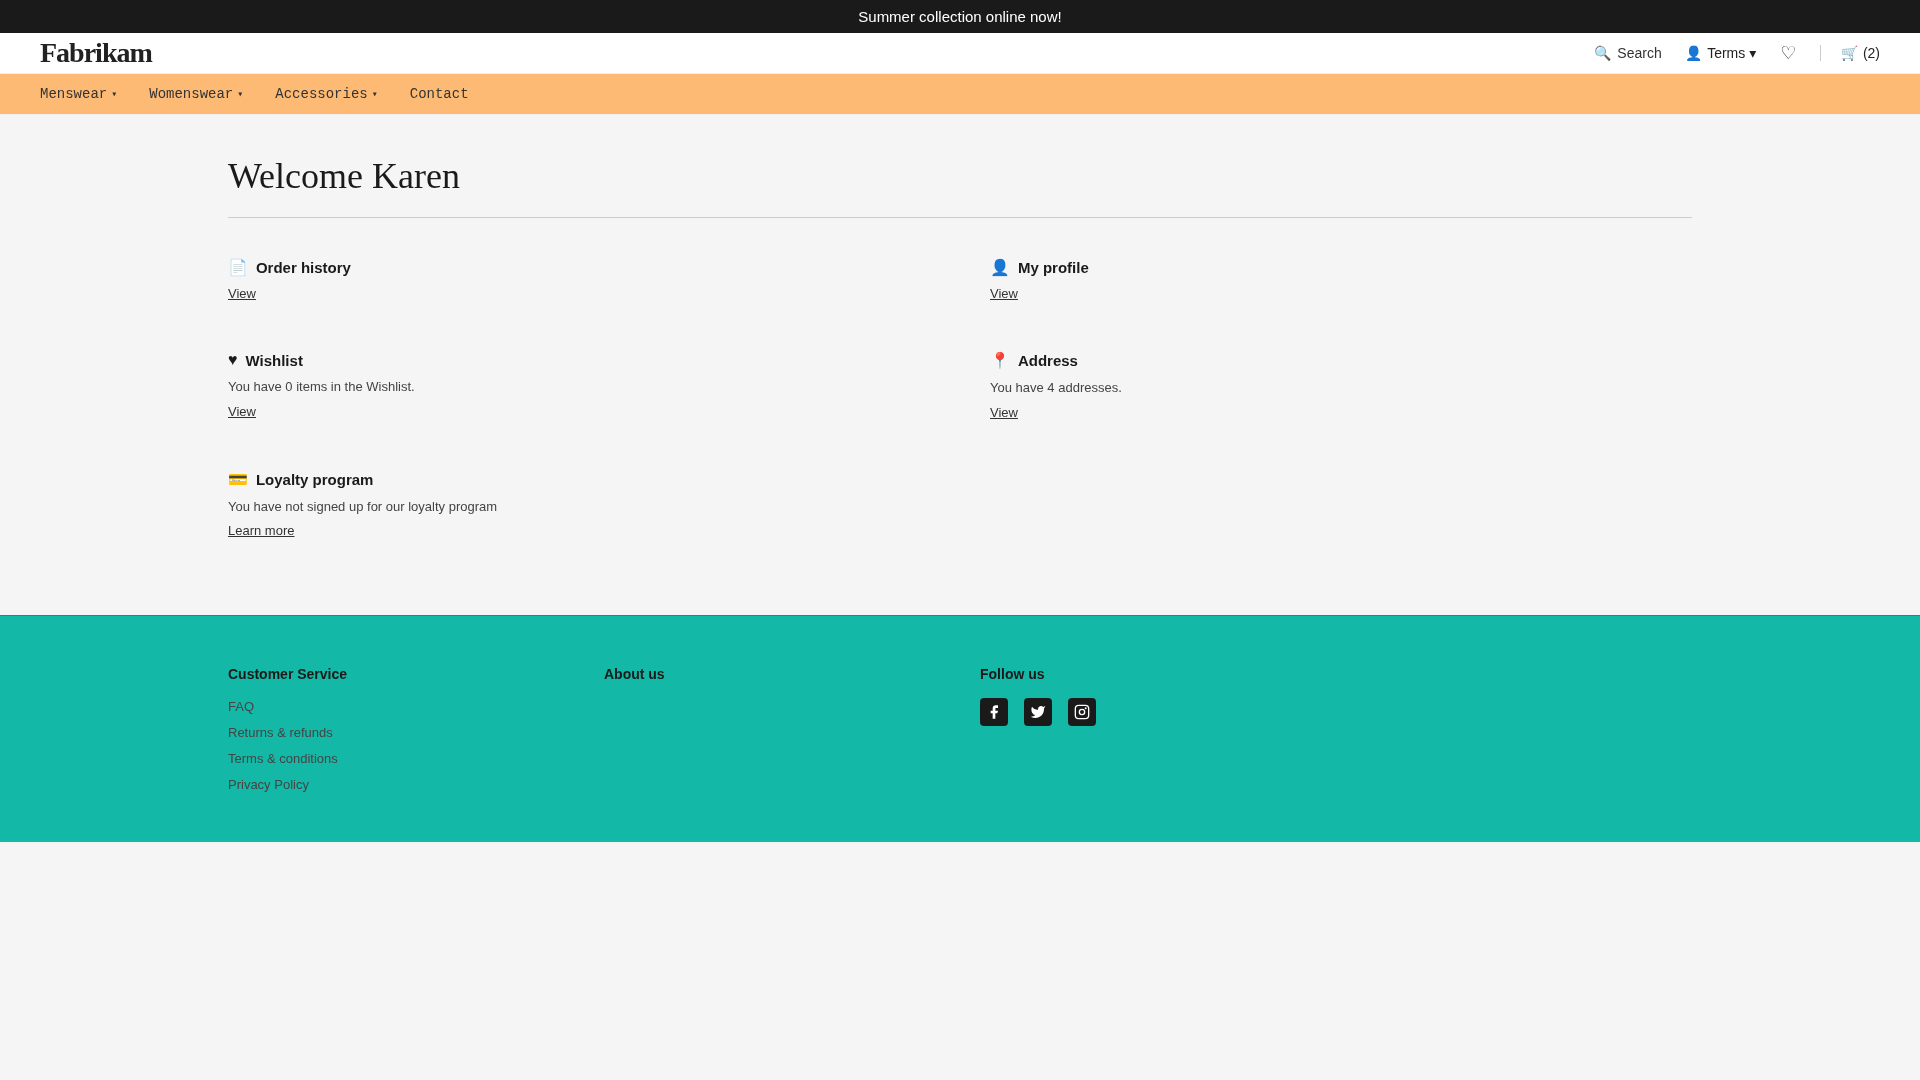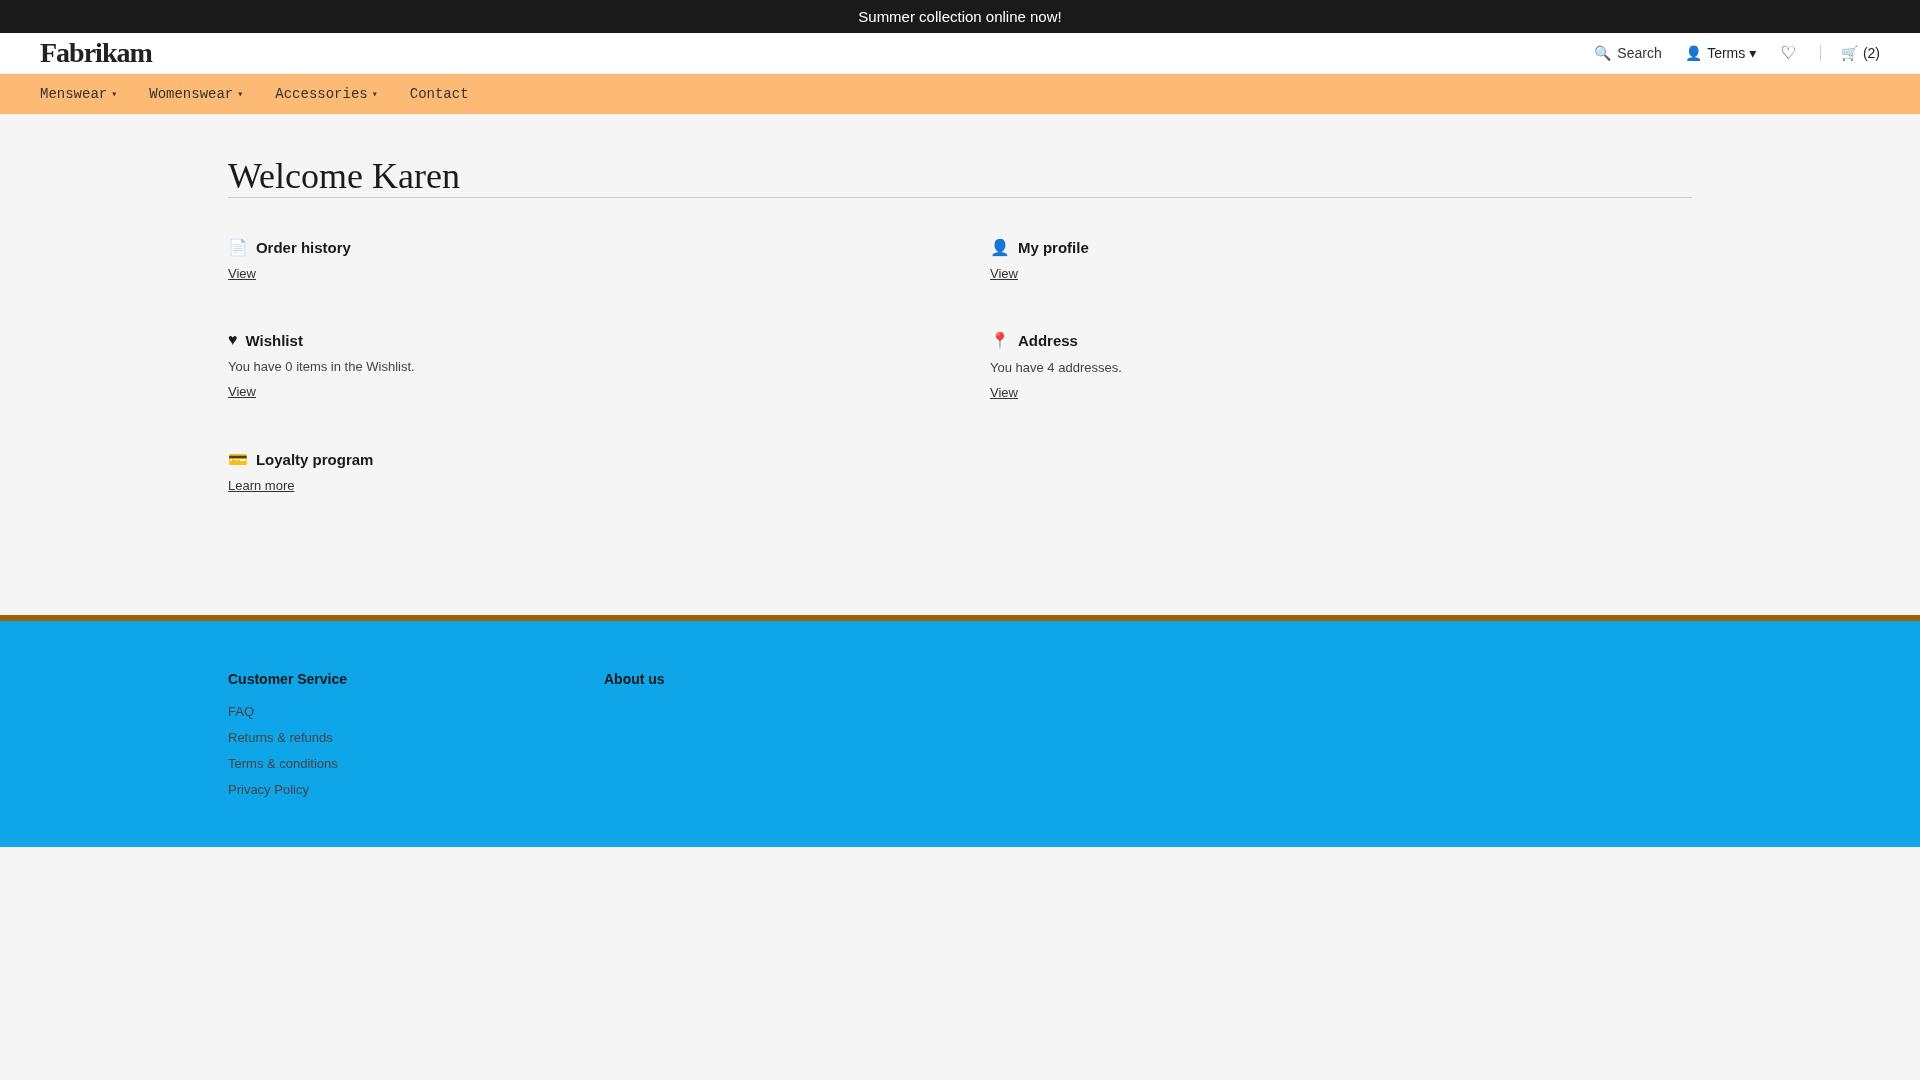--- a/index.html
+++ b/index.html
@@ -91,20 +91,21 @@
     
     .main-content {
       background: #f5f5f5;
       padding: 40px 228px;
       min-height: 500px;
     }
     .welcome-title {
       font-family: Georgia, serif;
       font-size: 36px;
       font-weight: normal;
+      margin-bottom: 20px;
       color: #1a1a1a;
     }
     .divider {
       border: none;
       border-top: 1px solid #ccc;
       margin-bottom: 40px;
     }
 
     .account-grid {
       display: grid;
@@ -134,23 +135,23 @@
     }
     .account-section a {
       color: #333;
       font-size: 13px;
       text-decoration: underline;
       cursor: pointer;
     }
 
     
     .footer {
-      background: #0ea5e9;
+      background: #14b8a6;
       padding: 50px 228px 40px;
-      border-top: 6px solid #a16207;
+      border-top: 1px solid #a16207;
     }
     .footer-grid {
       display: grid;
       grid-template-columns: repeat(4, 1fr);
       gap: 40px;
     }
     .footer-col h4 {
       font-size: 14px;
       font-weight: bold;
       margin-bottom: 16px;
@@ -284,20 +285,21 @@
       </div>
       <p>You have 4 addresses.</p>
       <a href="#">View</a>
     </div>
 
     <div class="account-section">
       <div class="account-section-title">
         <span class="account-section-icon">💳</span>
         <span>Loyalty program</span>
       </div>
+      <p>You have not signed up for our loyalty program</p>
       <a href="#">Learn more</a>
     </div>
 
   </div>
 </main>
 
 <footer class="footer">
   <div class="footer-grid">
 
     <div class="footer-col">
@@ -308,15 +310,37 @@
         <li><a href="#">Terms &amp; conditions</a></li>
         <li><a href="#">Privacy Policy</a></li>
       </ul>
     </div>
 
 
     <div class="footer-col">
       <h4>About us</h4>
     </div>
 
+    <div class="footer-col">
+      <h4>Follow us</h4>
+      <div class="social-icons">
+        <div class="social-icon">
+          <svg viewBox="0 0 24 24" xmlns="http://www.w3.org/2000/svg">
+            <path d="M18 2h-3a5 5 0 0 0-5 5v3H7v4h3v8h4v-8h3l1-4h-4V7a1 1 0 0 1 1-1h3z"></path>
+          </svg>
+        </div>
+        <div class="social-icon">
+          <svg viewBox="0 0 24 24" xmlns="http://www.w3.org/2000/svg">
+            <path d="M23 3a10.9 10.9 0 0 1-3.14 1.53 4.48 4.48 0 0 0-7.86 3v1A10.66 10.66 0 0 1 3 4s-4 9 5 13a11.64 11.64 0 0 1-7 2c9 5 20 0 20-11.5a4.5 4.5 0 0 0-.08-.83A7.72 7.72 0 0 0 23 3z"></path>
+          </svg>
+        </div>
+        <div class="social-icon">
+          <svg viewBox="0 0 24 24" xmlns="http://www.w3.org/2000/svg">
+            <rect x="2" y="2" width="20" height="20" rx="5" ry="5" fill="none" stroke="#fff" stroke-width="2"></rect>
+            <circle cx="12" cy="12" r="4" fill="none" stroke="#fff" stroke-width="2"></circle>
+            <circle cx="17.5" cy="6.5" r="1.5" fill="#fff"></circle>
+          </svg>
+        </div>
+      </div>
+    </div>
 
   </div>
 </footer>
 
 </body></html>

